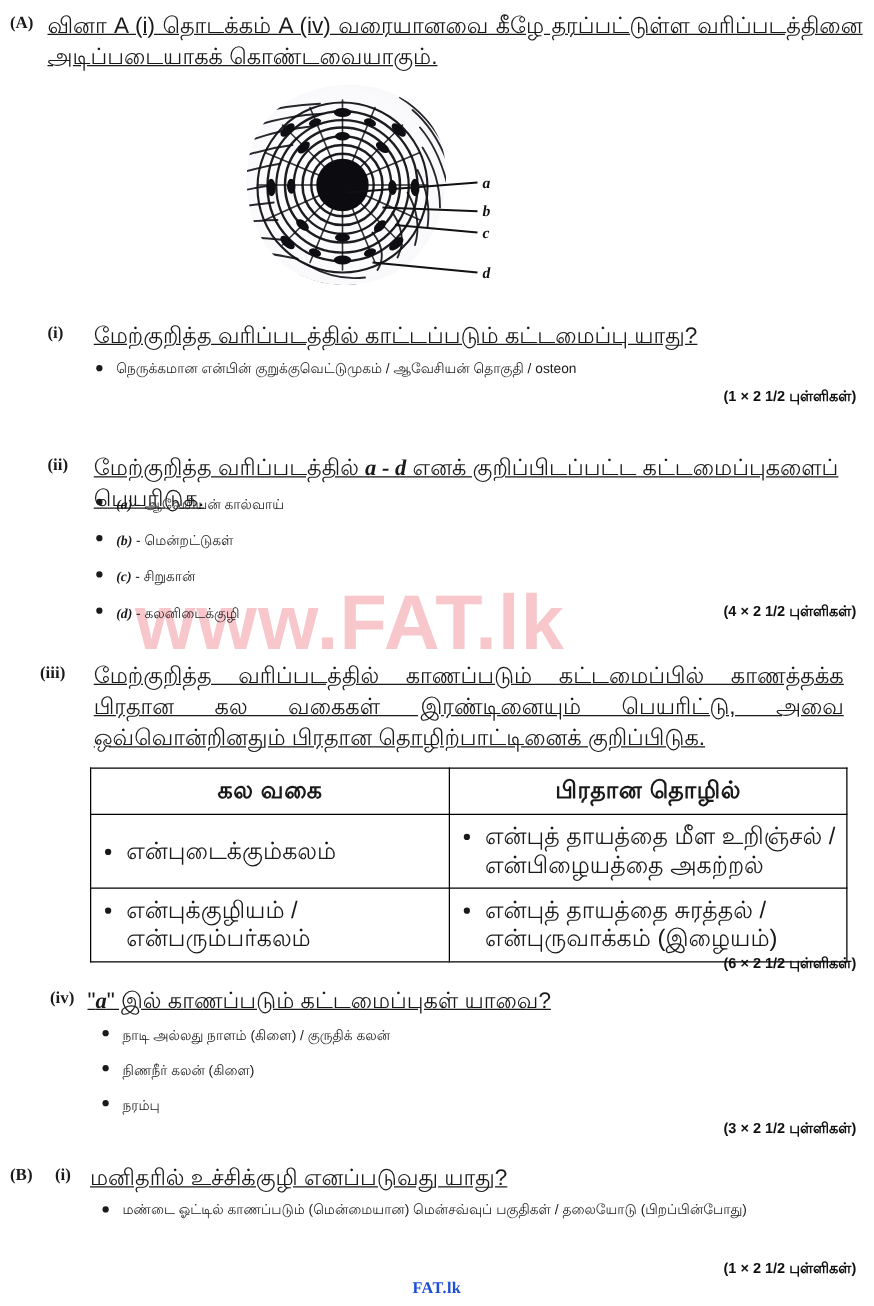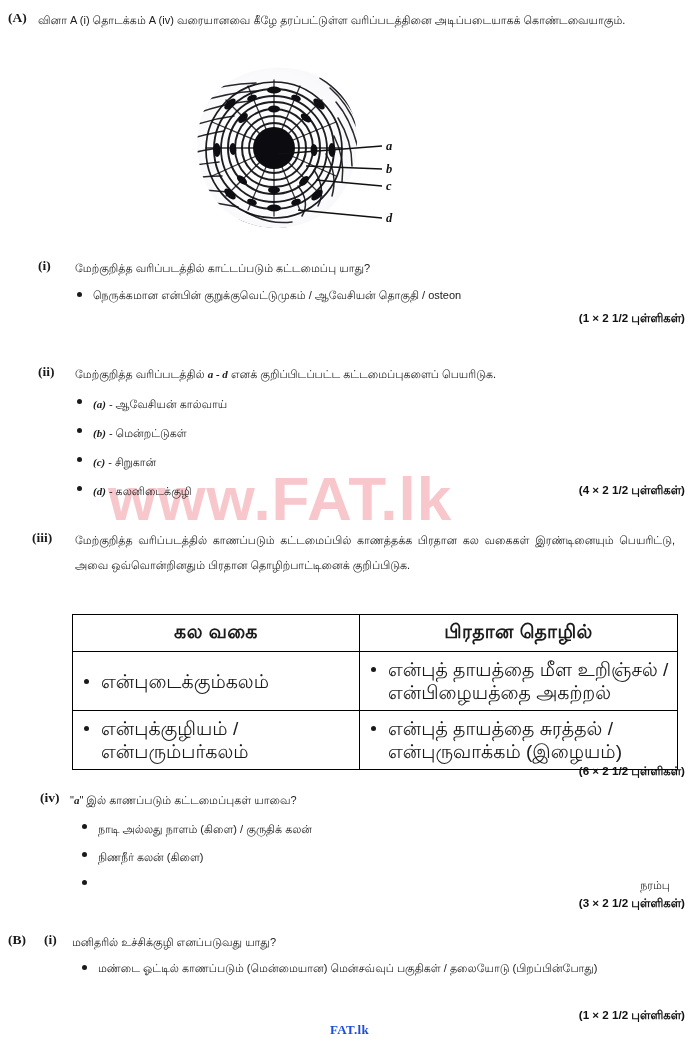--- a/index.html
+++ b/index.html
@@ -47,23 +47,24 @@
   .blk { position: absolute; }
 
   .marker {
     position: absolute;
     font-family: "Liberation Serif", "DejaVu Serif", serif;
     font-weight: bold;
     font-size: 13.5px;
   }
   .ta {
     font-family: "Liberation Sans", "DejaVu Sans", sans-serif;
-    font-size: 11px;
+    font-size: 18px;
     line-height: 25px;
     color: #1a1a1a;
+    text-decoration: underline;
   }
   .just {
     text-align: justify;
     text-justify: inter-word;
   }
   .ital {
     font-family: "Liberation Serif", "DejaVu Serif", serif;
     font-style: italic;
     font-weight: bold;
   }
@@ -371,21 +372,21 @@
     <div class="marks" style="top:764px;">(6 × 2 1/2 புள்ளிகள்)</div>
 
     <div class="marker" style="left:40px; top:790px;">(iv)</div>
     <div class="blk ta" style="left:70px; top:788px; width:610px;">
       <span>"</span><span class="ital">a</span><span>" இல் காணப்படும் கட்டமைப்புகள் யாவை?</span>
     </div>
 
     <div class="bl" style="left:80px; top:815px; width:590px;">
       <div class="bl-item" style="line-height:28px;">நாடி அல்லது நாளம் (கிளை) / குருதிக் கலன்</div>
       <div class="bl-item" style="line-height:28px;">நிணநீர் கலன் (கிளை)</div>
-      <div class="bl-item" style="line-height:28px;text-align:right;">நரம்பு</div>
+      <div class="bl-item" style="line-height:28px;">நரம்பு</div>
     </div>
     <div class="marks" style="top:896px;">(3 × 2 1/2 புள்ளிகள்)</div>
 
     <div class="marker" style="left:8px; top:932px;">(B)</div>
     <div class="marker" style="left:44px; top:932px;">(i)</div>
     <div class="blk ta" style="left:72px; top:930px; width:610px;">மனிதரில் உச்சிக்குழி எனப்படுவது யாது?</div>
 
     <div class="bl" style="left:80px; top:956px; width:580px;">
       <div class="bl-item" style="line-height:25px;">மண்டை ஓட்டில் காணப்படும் (மென்மையான) மென்சவ்வுப் பகுதிகள் / தலையோடு (பிறப்பின்போது)</div>
     </div>

